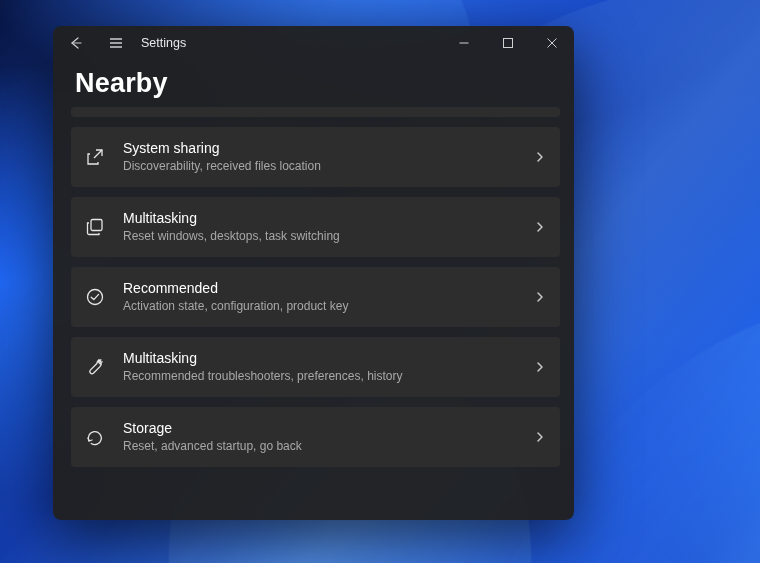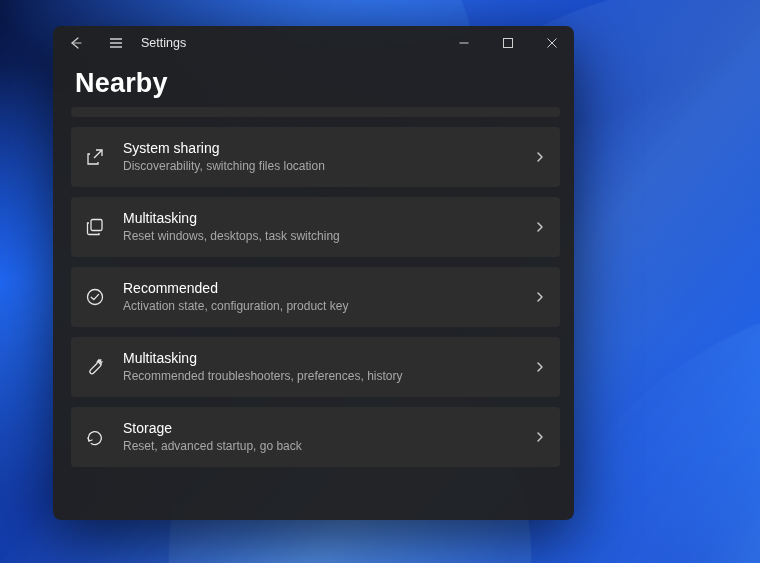--- a/index.html
+++ b/index.html
@@ -211,21 +211,21 @@
     <div class="row">
       <div class="row-icon">
         <svg width="20" height="20" viewBox="0 0 20 20" fill="none" stroke="currentColor" stroke-width="1.3">
           <path d="M11 3 L17 3 L17 9"></path>
           <path d="M17 3 L9 11"></path>
           <path d="M5 7 L3 7 L3 17 L13 17 L13 15"></path>
         </svg>
       </div>
       <div class="row-text">
         <div class="row-title">System sharing</div>
-        <div class="row-sub">Discoverability, switching files location</div>
+        <div class="row-sub">Discoverability, received files location</div>
       </div>
       <div class="chev">
         <svg width="12" height="12" viewBox="0 0 12 12" fill="none" stroke="currentColor" stroke-width="1.5">
             <path d="M4 2 L8 6 L4 10" stroke-linecap="round" stroke-linejoin="round"></path>
           </svg>
       </div>
     </div>
 
     <div class="row">
       <div class="row-icon">

